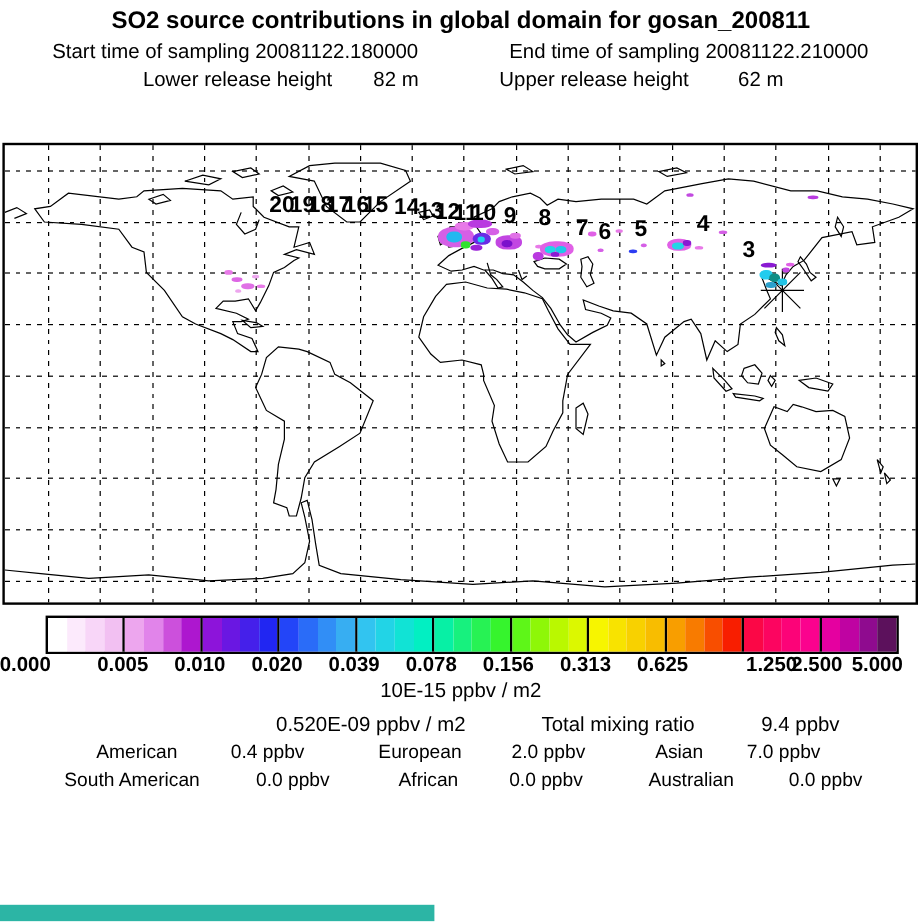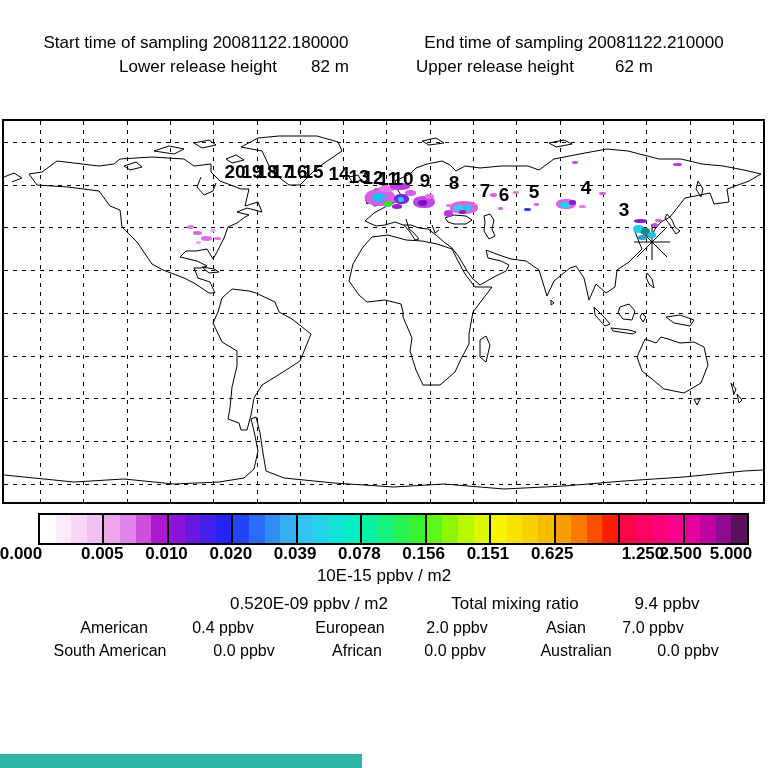--- a/index.html
+++ b/index.html
@@ -24,20 +24,21 @@
   .cseg:first-child{border-left:none;}
   .ccell{flex:1 1 0;}
   .ctick{position:absolute;top:544px;font-size:17px;font-weight:700;transform:translateX(-50%);}
   #tealbar{position:absolute;left:0;top:754px;width:362px;height:14px;background:#2cb5a5;}
 </style>
 </head>
 <body>
 
 <div id="page">
 
+  <div class="abs ctr title" style="left:384px;top:6px;">SO2 source contributions in global domain for gosan_200811</div>
   <div class="abs ctr hline" style="left:196px;top:33px;">Start time of sampling 20081122.180000</div>
   <div class="abs ctr hline" style="left:574px;top:33px;">End time of sampling 20081122.210000</div>
   <div class="abs ctr hline" style="left:198px;top:57px;">Lower release height</div>
   <div class="abs ctr hline" style="left:330px;top:57px;">82 m</div>
   <div class="abs ctr hline" style="left:495px;top:57px;">Upper release height</div>
   <div class="abs ctr hline" style="left:634px;top:57px;">62 m</div>
 
   <div id="map">
     <div id="gridlayer">
         <div class="grid-v" style="left: 36px;"></div>
@@ -240,21 +241,21 @@
       </div>
     </div>
   <div id="ticklayer">
       <div class="ctick" style="left: 21px;">0.000</div>
       <div class="ctick" style="left: 102.273px;">0.005</div>
       <div class="ctick" style="left: 166.545px;">0.010</div>
       <div class="ctick" style="left: 230.818px;">0.020</div>
       <div class="ctick" style="left: 295.091px;">0.039</div>
       <div class="ctick" style="left: 359.364px;">0.078</div>
       <div class="ctick" style="left: 423.636px;">0.156</div>
-      <div class="ctick" style="left: 487.909px;">0.151</div>
+      <div class="ctick" style="left: 487.909px;">0.313</div>
       <div class="ctick" style="left: 552.182px;">0.625</div>
       <div class="ctick" style="left: 643px;">1.250</div>
       <div class="ctick" style="left: 680.727px;">2.500</div>
       <div class="ctick" style="left: 731px;">5.000</div>
     </div>
   <div class="abs ctr hline" style="left:384px;top:566px;">10E-15 ppbv / m2</div>
 
   <div class="abs ctr stat" style="left:309px;top:594px;">0.520E-09 ppbv / m2</div>
   <div class="abs ctr stat" style="left:515px;top:594px;">Total mixing ratio</div>
   <div class="abs ctr stat" style="left:667px;top:594px;">9.4 ppbv</div>

